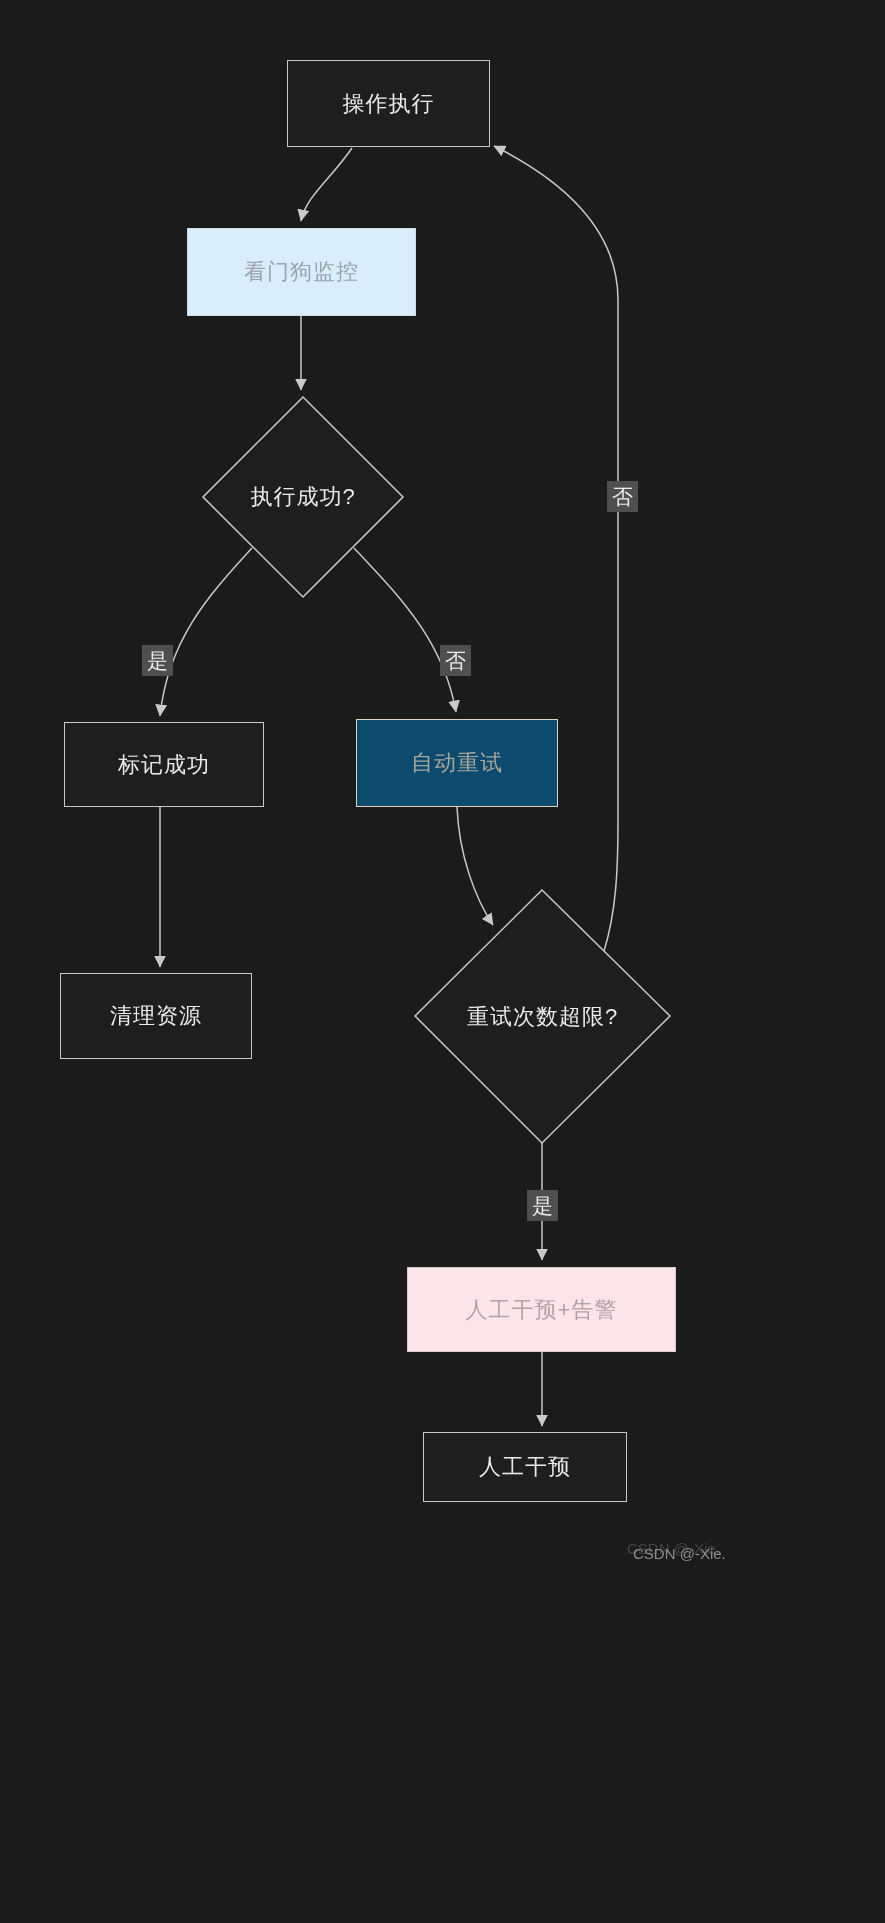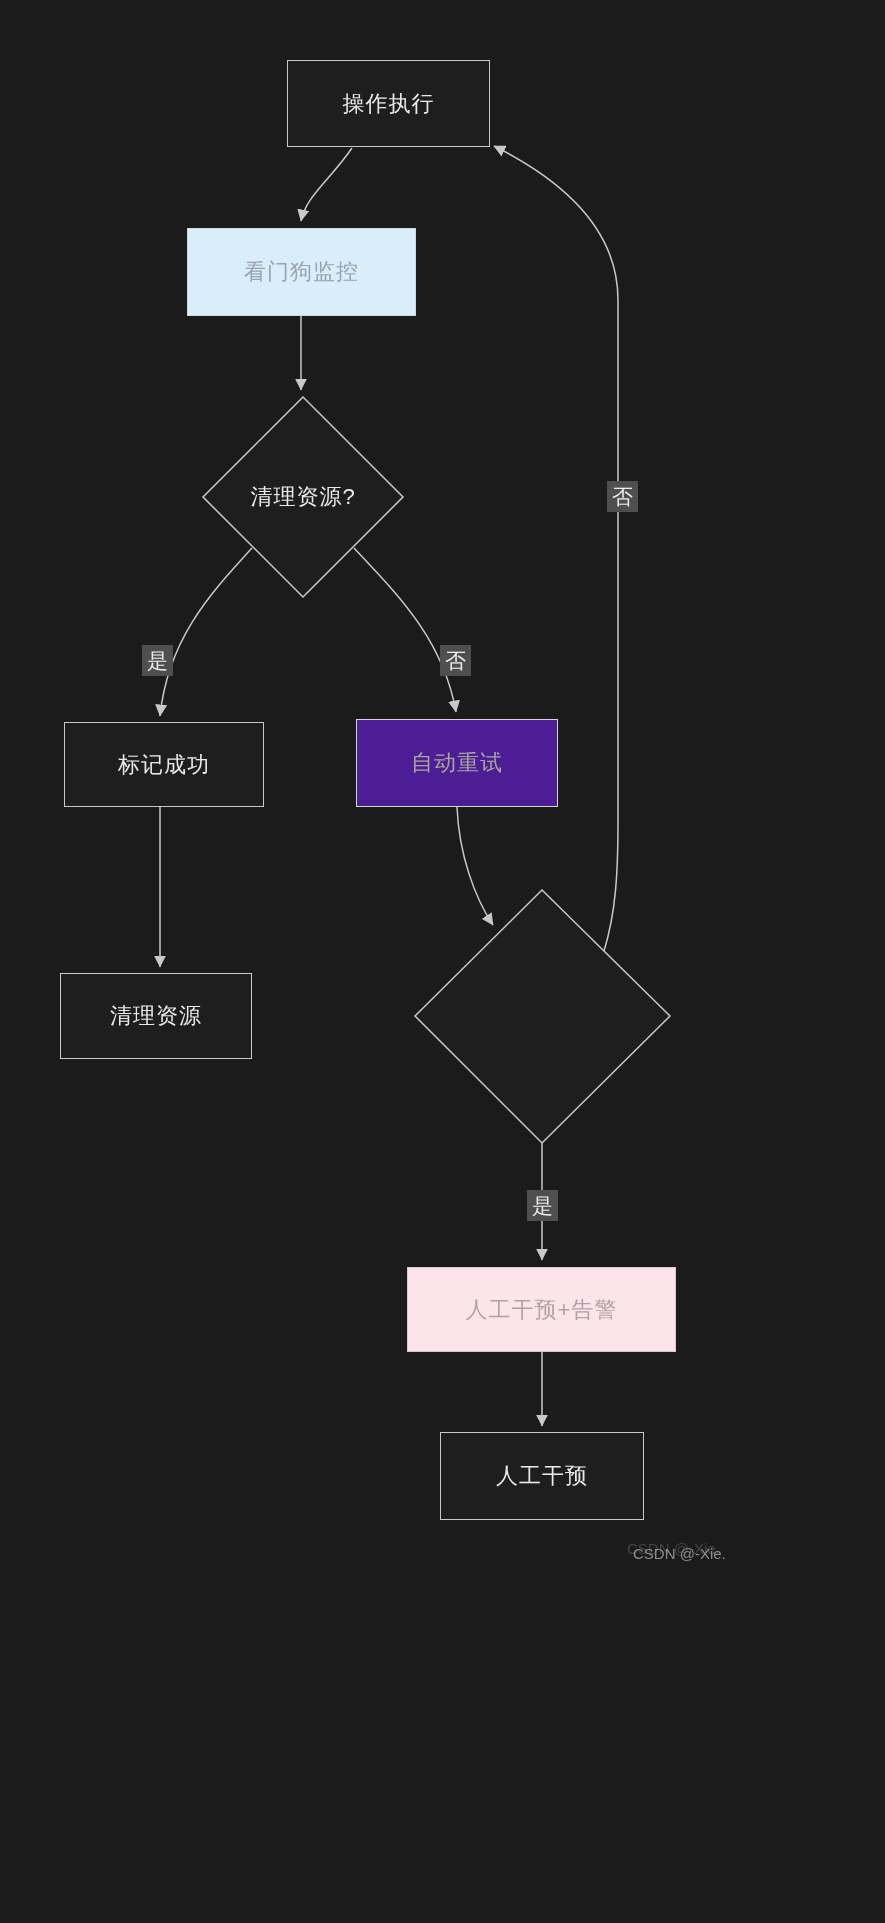--- a/index.html
+++ b/index.html
@@ -20,21 +20,21 @@
     display: flex;
     align-items: center;
     justify-content: center;
     font-size: 22px;
     letter-spacing: 1px;
     box-sizing: border-box;
     border: 1.5px solid #c9c9c9;
   }
   .dark   { background: #1e1e1e; color: #eaeaea; font-family: Liberation Serif, serif; }
   .blue   { background: #d9edfb; color: #9aa3ab; border-color: #ccd9e0; }
-  .yellow { background: #4c1d95; color: #a8a69b; border-color: #dbd5c1; }
+  .yellow { background: #0c4a6e; color: #a8a69b; border-color: #dbd5c1; }
   .pink   { background: #fbe5ea; color: #b0a2a6; border-color: #ddc6cd; }
   .diamond-label {
     position: absolute;
     display: flex;
     align-items: center;
     justify-content: center;
     color: #eaeaea;
     font-size: 22px;
     letter-spacing: 1px;
     pointer-events: none;
@@ -99,28 +99,31 @@
   </div>
 
   <div class="node dark" style="left:60px; top:973px; width:192px; height:86px;">
     <span>清理资源</span>
   </div>
 
   <div class="node pink" style="left:407px; top:1267px; width:269px; height:85px;">
     <span>人工干预+告警</span>
   </div>
 
-  <div class="node dark" style="left:440px; top:1432px; width:204px; height:88px;justify-content:center;">
+  <div class="node dark" style="left:423px; top:1432px; width:204px; height:70px;justify-content:center;">
     <span>人工干预</span>
   </div>
 
   <div class="diamond-label" style="left:203px; top:397px; width:200px; height:200px;">
-    <span>清理资源?</span>
+    <span>执行成功?</span>
   </div>
 
+  <div class="diamond-label" style="left:415px; top:890px; width:255px; height:253px;">
+    <span>重试次数超限?</span>
+  </div>
 
   <div class="edge-label" style="left:142px; top:645px;">是</div>
 
   <div class="edge-label" style="left:440px; top:645px;">否</div>
 
   <div class="edge-label" style="left:527px; top:1190px;">是</div>
 
   <div class="edge-label" style="left:607px; top:481px;">否</div>
 
   <span class="watermark faint" style="left:627px; top:1540px;">CSDN @-Xie.</span>

